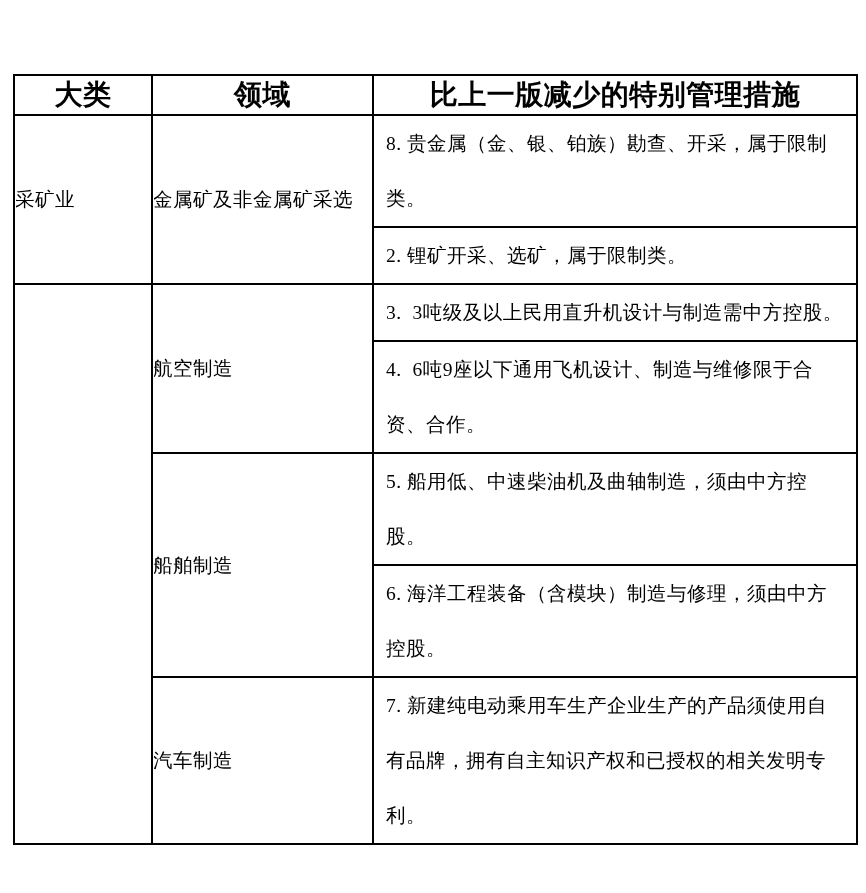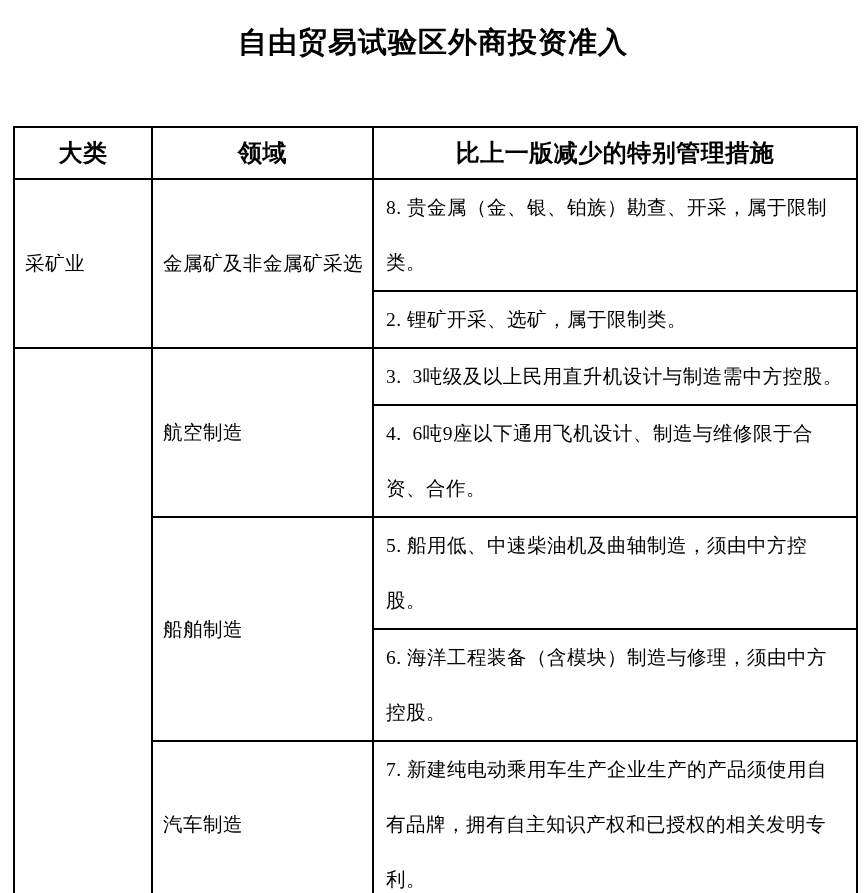--- a/index.html
+++ b/index.html
@@ -34,46 +34,44 @@
   table.measures td {
     border: 2px solid #000;
     vertical-align: middle;
     font-size: 19.5px;
     letter-spacing: 0.5px;
     overflow: hidden;
   }
   table.measures th {
     font-weight: bold;
     text-align: center;
-    height: 52px;
-    font-size: 24px;
+    height: 40px;
+    font-size: 28px;
   }
   td.cat, td.field {
     text-align: left;
-    padding-left: 10px;
     border-radius: 14px;
   }
   td.measure {
     text-align: left;
     padding: 0 12px;
     line-height: 55px;
   }
   tr.h55  { height: 55px; }
   tr.h57  { height: 57px; }
   tr.h53  { height: 53px; }
   tr.h110 { height: 110px; }
   tr.h109 { height: 109px; }
 </style>
 </head>
 <body>
 
 <div class="page">
 
   <div class="title-block">
-    <div>自由贸易试验区外商投资准入</div>
   </div>
 
   <table class="measures">
     <colgroup>
         <col class="c1">
         <col class="c2">
         <col class="c3">
       </colgroup>
     <thead>
       <tr>

